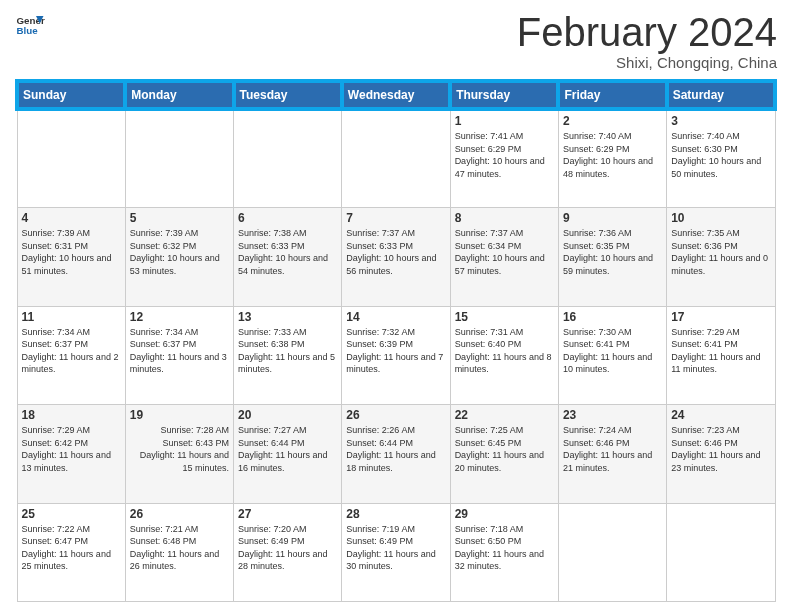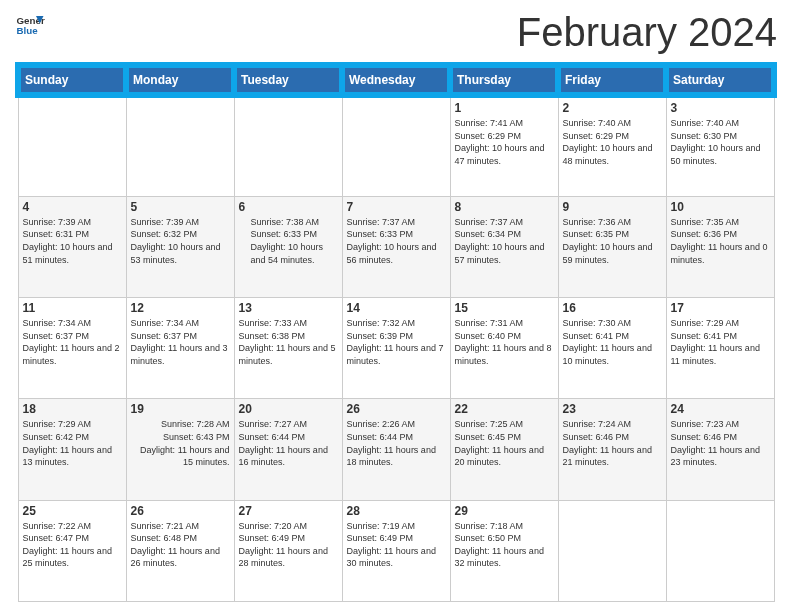--- a/index.html
+++ b/index.html
@@ -52,21 +52,21 @@
       width: 100%;
       table-layout: fixed;
     }
     .calendar th {
       background-color: #2b6cb0;
       color: #fff;
       font-size: 12px;
       font-weight: bold;
       padding: 5px 4px;
       text-align: left;
-      border: 6px solid #0ea5e9;
+      border: 4px solid #0ea5e9;
     }
     .calendar td {
       border: 1px solid #ccc;
       vertical-align: top;
       padding: 3px 4px;
       font-size: 9.5px;
       color: #333;
       background: #fff;
       height: 82px;
     }
@@ -116,20 +116,21 @@
   <div class="header">
     <div class="logo">
       <svg class="logo-icon" viewBox="0 0 40 40">
         <text x="2" y="18" font-size="13" font-weight="bold" fill="#333">General</text>
         <text x="2" y="32" font-size="13" font-weight="bold" fill="#1a6ab1">Blue</text>
         <polygon points="28,8 38,8 33,18" fill="#1a6ab1"></polygon>
       </svg>
     </div>
     <div class="title-block">
       <div class="month-title">February 2024</div>
+      <div class="subtitle">Shixi, Chongqing, China</div>
     </div>
   </div>
 
   <table class="calendar" id="cal-table">
     <thead>
       <tr id="header-row">
           <th>Sunday</th>
           <th>Monday</th>
           <th>Tuesday</th>
           <th>Wednesday</th>
@@ -171,21 +172,21 @@
 Daylight: 10 hours and 51 minutes.</div>
           </td>
           <td>
             <span class="day-num">5</span>
             <div class="day-info" style="white-space: pre-line;">Sunrise: 7:39 AM
 Sunset: 6:32 PM
 Daylight: 10 hours and 53 minutes.</div>
           </td>
           <td>
             <span class="day-num">6</span>
-            <div class="day-info" style="white-space: pre-line; margin-left: 12px;">Sunrise: 7:38 AM
+            <div class="day-info" style="white-space: pre-line;">Sunrise: 7:38 AM
 Sunset: 6:33 PM
 Daylight: 10 hours and 54 minutes.</div>
           </td>
           <td>
             <span class="day-num">7</span>
             <div class="day-info" style="white-space: pre-line;">Sunrise: 7:37 AM
 Sunset: 6:33 PM
 Daylight: 10 hours and 56 minutes.</div>
           </td>
           <td>

